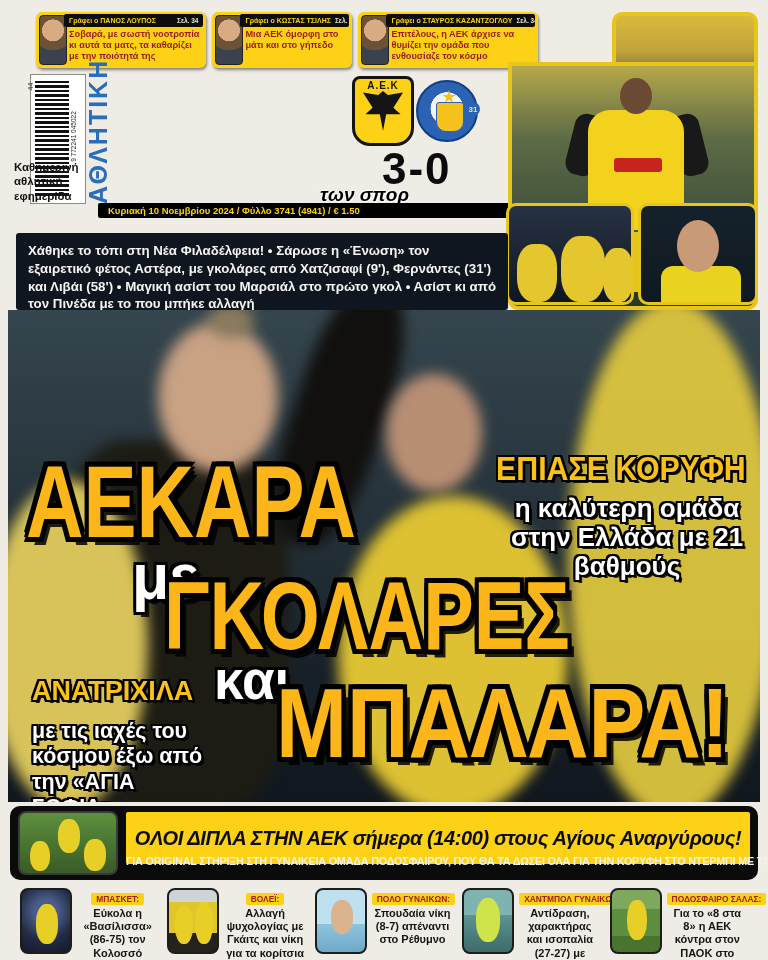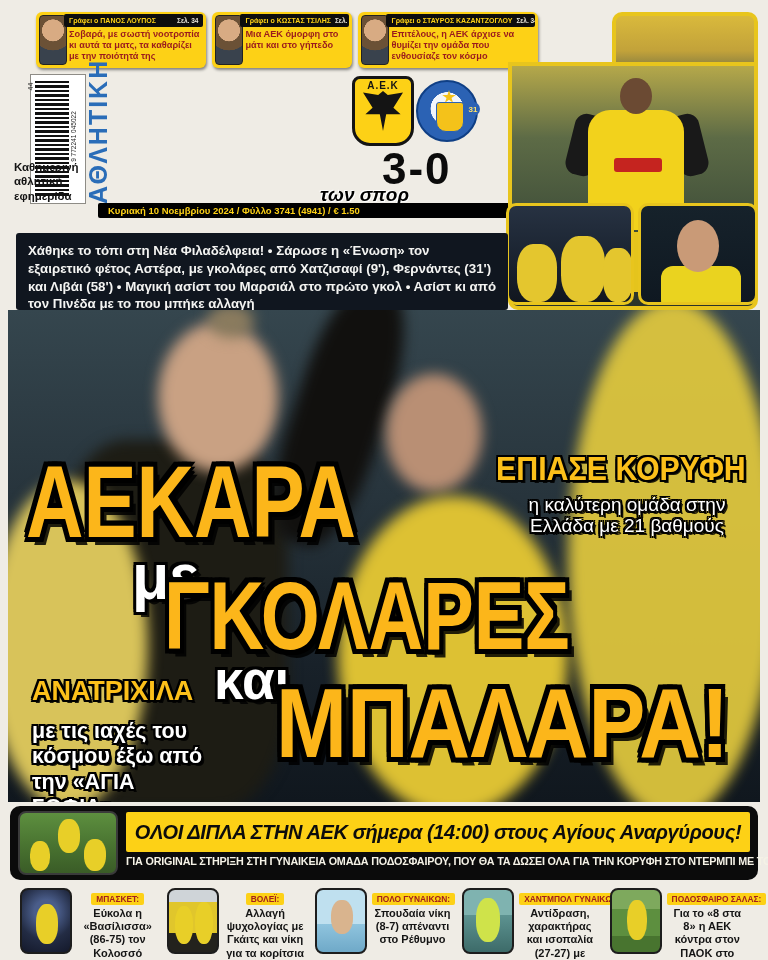--- a/index.html
+++ b/index.html
@@ -111,32 +111,32 @@
      -2px 0 0 #000,2px 0 0 #000,0 -2px 0 #000,0 2px 0 #000,3px 3px 0 rgba(0,0,0,.85);}
 
   .hl-word1{left:18px;top:146px;font-size:102px;transform:scaleX(.78);}
   .hl-con1{left:124px;top:238px;font-size:64px;transform:scaleX(.95);}
   .hl-word2{left:156px;top:262px;font-size:96px;transform:scaleX(.79);}
   .hl-con2{left:206px;top:344px;font-size:56px;transform:scaleX(.95);}
   .hl-word3{left:268px;top:368px;font-size:98px;transform:scaleX(.87);}
 
   .peak{position:absolute;left:488px;top:140px;width:262px;text-align:center;}
   .peak-title{font-size:33px;font-weight:bold;white-space:nowrap;transform:scaleX(.92);transform-origin:left top;}
-  .peak-sub{margin-top:6px;font-size:19px;font-weight:normal;line-height:1.12;}
+  .peak-sub{margin-top:6px;font-size:26px;font-weight:bold;line-height:1.12;}
   .chill{position:absolute;left:24px;top:366px;width:188px;}
   .chill-title{font-size:27px;font-weight:bold;white-space:nowrap;}
   .chill-sub{margin-top:12px;font-size:21.5px;font-weight:bold;line-height:1.18;}
 
   
   .banner{position:absolute;left:10px;top:806px;width:748px;height:74px;background:#0b0b0b;border-radius:10px;}
   .banner-photo{position:absolute;left:8px;top:5px;width:100px;height:64px;border-radius:8px;border:2px solid #3a3a3a;
      box-sizing:border-box;overflow:hidden;
      background:linear-gradient(180deg,#5d8f3f 0%,#47702f 60%,#3a5c27 100%);}
   .bp-fig{position:absolute;border-radius:45%;background:#e8cf28;}
-  .banner-yellow{position:absolute;left:116px;top:6px;right:8px;height:40px;background:#fdd116;border-radius:2px;
+  .banner-yellow{position:absolute;left:116px;top:6px;right:8px;height:52px;background:#fdd116;border-radius:2px;
      display:flex;align-items:center;justify-content:center;color:#0c0c0c;font-weight:bold;font-style:italic;
      font-size:20px;letter-spacing:-.4px;white-space:nowrap;}
   .banner-sub{position:absolute;left:116px;top:49px;right:8px;color:#f5f2e6;font-weight:bold;font-size:10.8px;
      text-align:center;white-space:nowrap;letter-spacing:-.2px;}
 
   
   .bottom{position:absolute;left:20px;top:888px;width:728px;height:68px;display:grid;
           grid-template-columns:repeat(5,1fr);gap:9px;}
   .item{display:flex;gap:5px;min-width:0;}
   .item-photo{width:52px;height:66px;border:2px solid #1d1d1d;border-radius:8px;flex:none;box-sizing:border-box;overflow:hidden;position:relative;}

